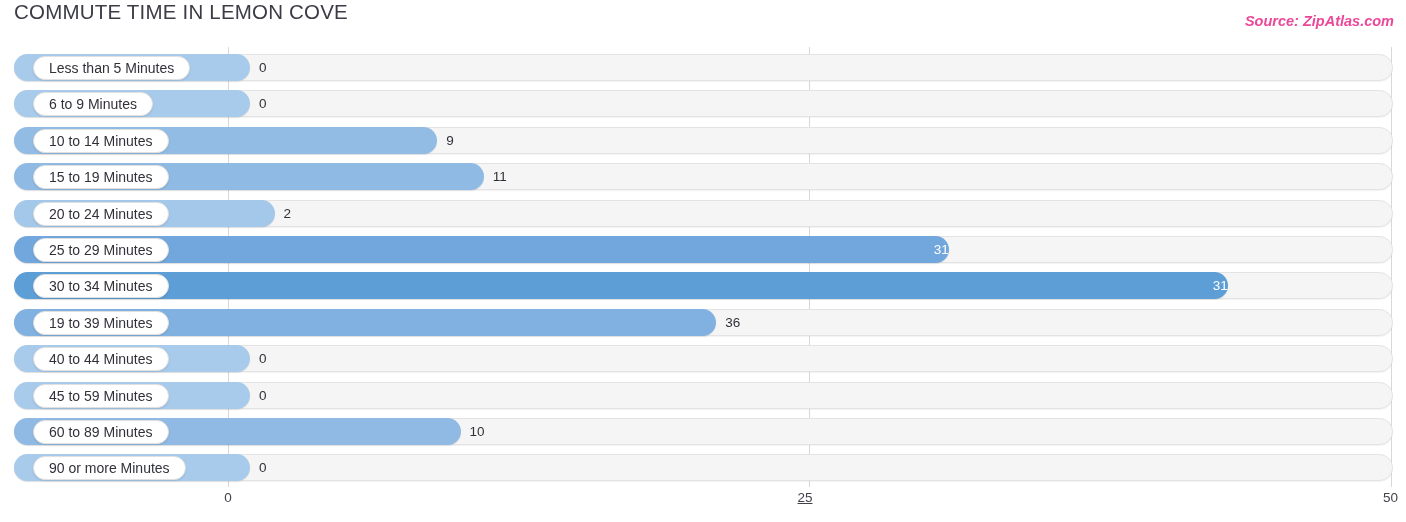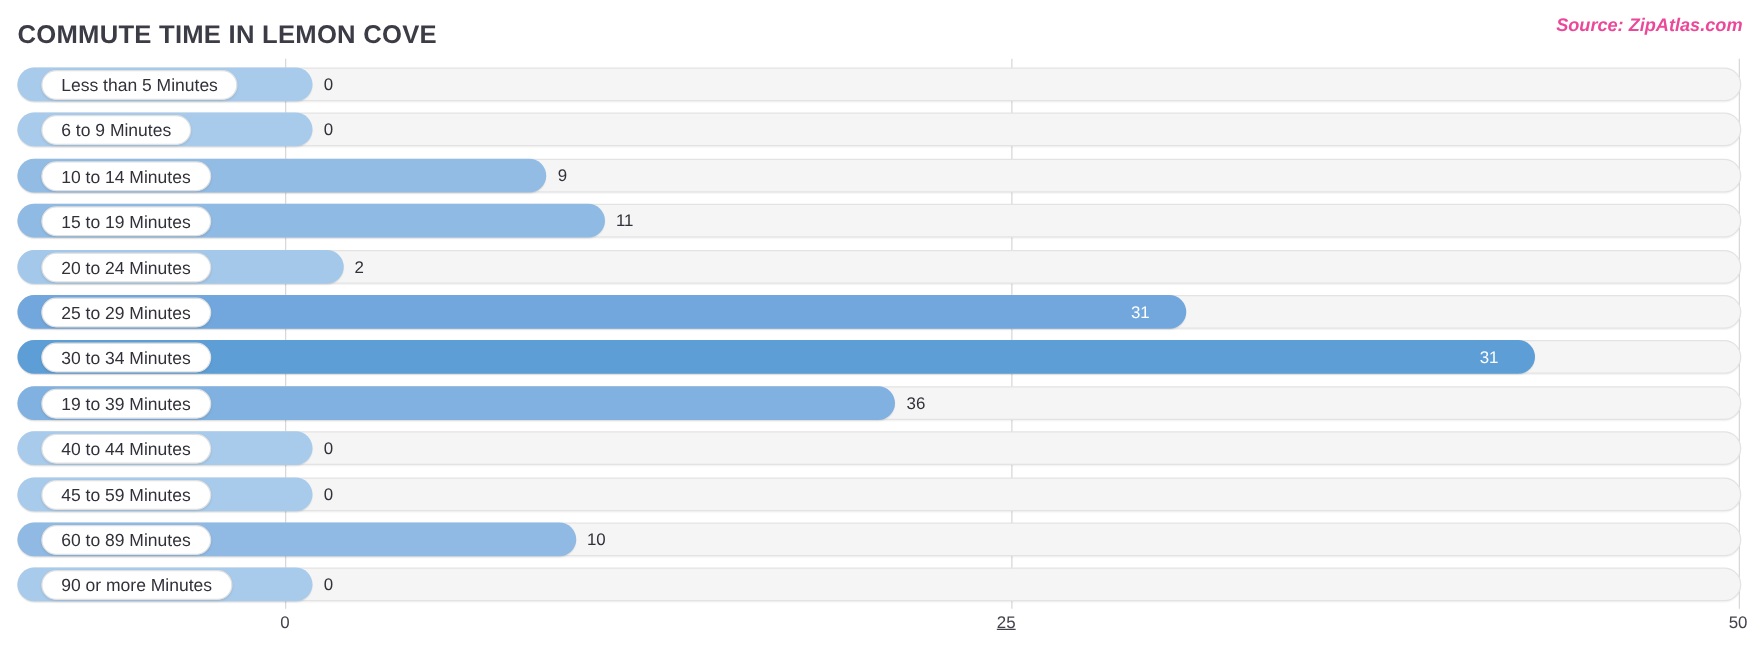--- a/index.html
+++ b/index.html
@@ -18,25 +18,25 @@
   
   .header {
     position: absolute;
     top: 0; left: 0;
     width: 1406px;
     height: 45px;
   }
   .chart-title {
     position: absolute;
     left: 14px;
-    top: 16px;
+    top: 0;
     font-size: 20.5px;
     letter-spacing: 0.2px;
     color: #3c3c46;
-    font-weight: 700;
+    font-weight: 400;
     white-space: nowrap;
   }
   .source-note {
     position: absolute;
     right: 12px;
     top: 13px;
     font-size: 14.5px;
     font-style: italic;
     font-weight: bold;
     color: #ec4899;
@@ -89,21 +89,21 @@
     position: absolute;
     left: 0;
     top: 0;
     height: 27px;
     border-radius: 14px;
     box-sizing: border-box;
     box-shadow: 0 1px 1px rgba(0,0,0,0.09);
   }
   .bar-value-in {
     position: absolute;
-    right: 29px;
+    right: 0;
     top: 0;
     height: 45px;
     line-height: 27px;
     font-size: 13.5px;
     color: #ffffff;
     white-space: nowrap;
   }
   .bar-value-out {
     position: absolute;
     top: 0;

